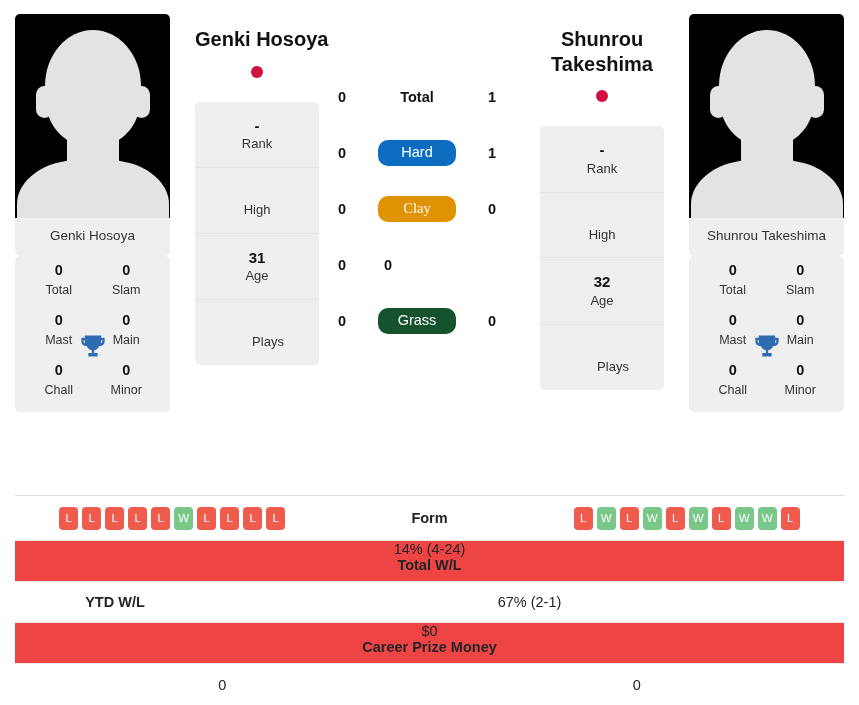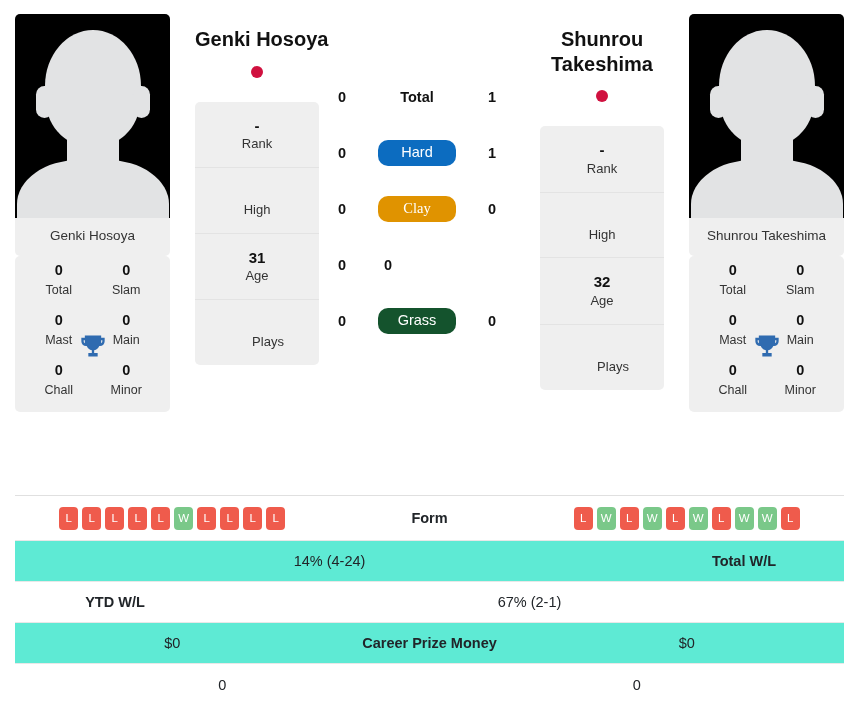--- a/index.html
+++ b/index.html
@@ -209,21 +209,21 @@
     top: 495px;
     border-top: 1px solid #e0e0e0;
   }
   .trow {
     display: flex;
     align-items: center;
     height: 41px;
     border-bottom: 1px solid #e8e8e8;
   }
   .trow:last-child { border-bottom: none; }
-  .trow.alt { background: #5eead4; }
+  .trow.alt { background: #ef4444; flex-direction: column; }
   .tcell {
     flex: 1 1 0;
     text-align: center;
     font-size: 14.5px;
     color: #212529;
     padding: 0 6px;
   }
   .tcell.mid {
     font-weight: bold;
     flex: 0 0 200px;

